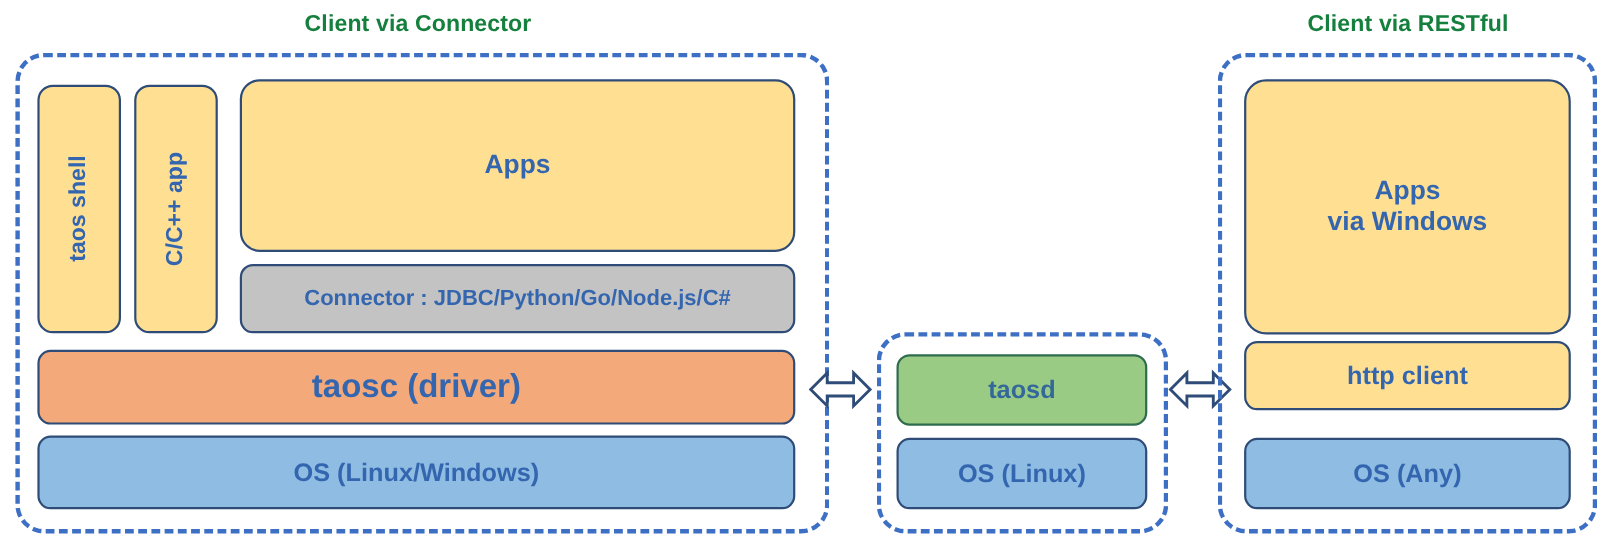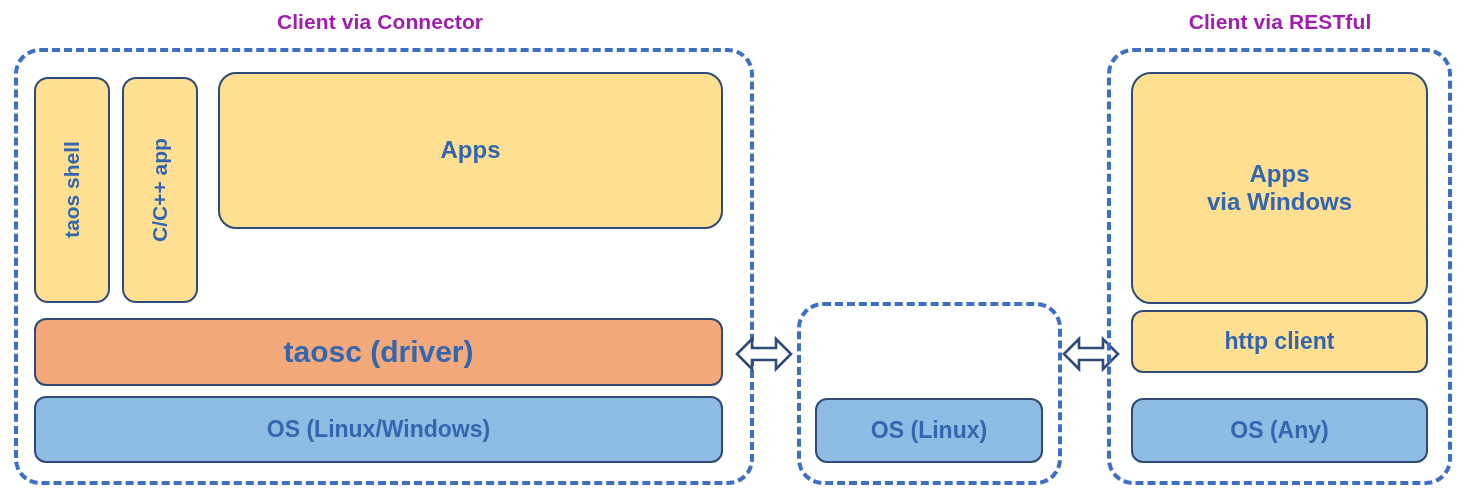--- a/index.html
+++ b/index.html
@@ -17,21 +17,21 @@
     position: relative;
     width: 1467px;
     height: 498px;
   }
 
   
   .section-title {
     position: absolute;
     font-size: 21px;
     font-weight: bold;
-    color: #a21caf;
+    color: #15803d;
     text-align: center;
     white-space: nowrap;
     letter-spacing: 0.1px;
   }
 
   
   .dashed-panel {
     position: absolute;
     border: 4px dashed #3D6FC4;
     border-radius: 26px;
@@ -82,31 +82,33 @@
   <div class="section-title" style="left:1110px; top:10px; width:340px;">Client via RESTful</div>
 
   <div class="dashed-panel" style="left:14px; top:48px; width:740px; height:437px;"></div>
 
   <div class="box yellow tall-label" style="left:34px; top:77px; width:76px; height:226px; font-size:21px;">taos shell</div>
 
   <div class="box yellow tall-label" style="left:122px; top:77px; width:76px; height:226px; font-size:21px;">C/C++ app</div>
 
   <div class="box yellow" style="left:218px; top:72px; width:505px; height:157px; font-size:24px; border-radius:18px;">Apps</div>
 
+  <div class="box gray" style="left:218px; top:240px; width:505px; height:63px; font-size:20px;">Connector : JDBC/Python/Go/Node.js/C#</div>
 
   <div class="box orange" style="left:34px; top:318px; width:689px; height:68px; font-size:30px;">taosc (driver)</div>
 
   <div class="box blue" style="left:34px; top:396px; width:689px; height:67px; font-size:23px;">OS (Linux/Windows)</div>
 
   <svg class="arrow" style="left:735px; top:330px;" width="58" height="48" viewBox="0 0 58 48">
     <path d="M2 24 L17 9 L17 18 L41 18 L41 9 L56 24 L41 39 L41 30 L17 30 L17 39 Z" fill="#ffffff" stroke="#2E4C77" stroke-width="2.6" stroke-linejoin="miter"></path>
   </svg>
 
   <div class="dashed-panel" style="left:797px; top:302px; width:265px; height:183px;"></div>
 
+  <div class="box green" style="left:815px; top:322px; width:228px; height:65px; font-size:23px;">taosd</div>
 
   <div class="box blue" style="left:815px; top:398px; width:228px; height:65px; font-size:23px;">OS (Linux)</div>
 
   <svg class="arrow" style="left:1062px; top:330px;" width="58" height="48" viewBox="0 0 58 48">
     <path d="M2 24 L17 9 L17 18 L41 18 L41 9 L56 24 L41 39 L41 30 L17 30 L17 39 Z" fill="#ffffff" stroke="#2E4C77" stroke-width="2.6" stroke-linejoin="miter"></path>
   </svg>
 
   <div class="dashed-panel" style="left:1107px; top:48px; width:345px; height:437px;"></div>
 
   <div class="box yellow" style="left:1131px; top:72px; width:297px; height:232px; font-size:24px; border-radius:20px; flex-direction:column;">

